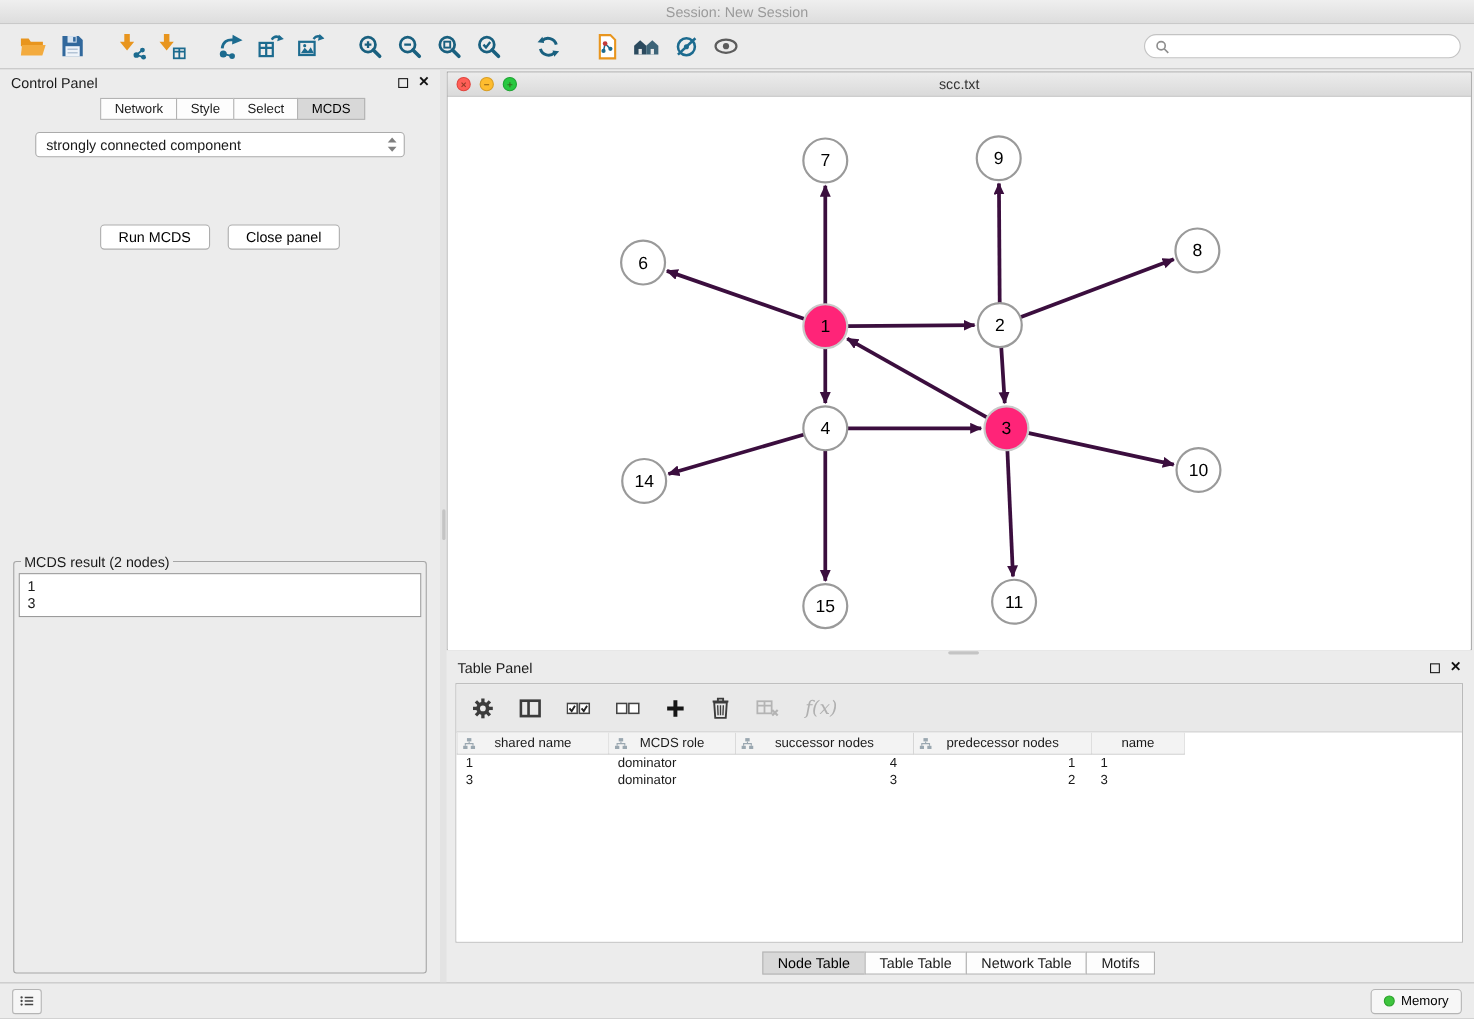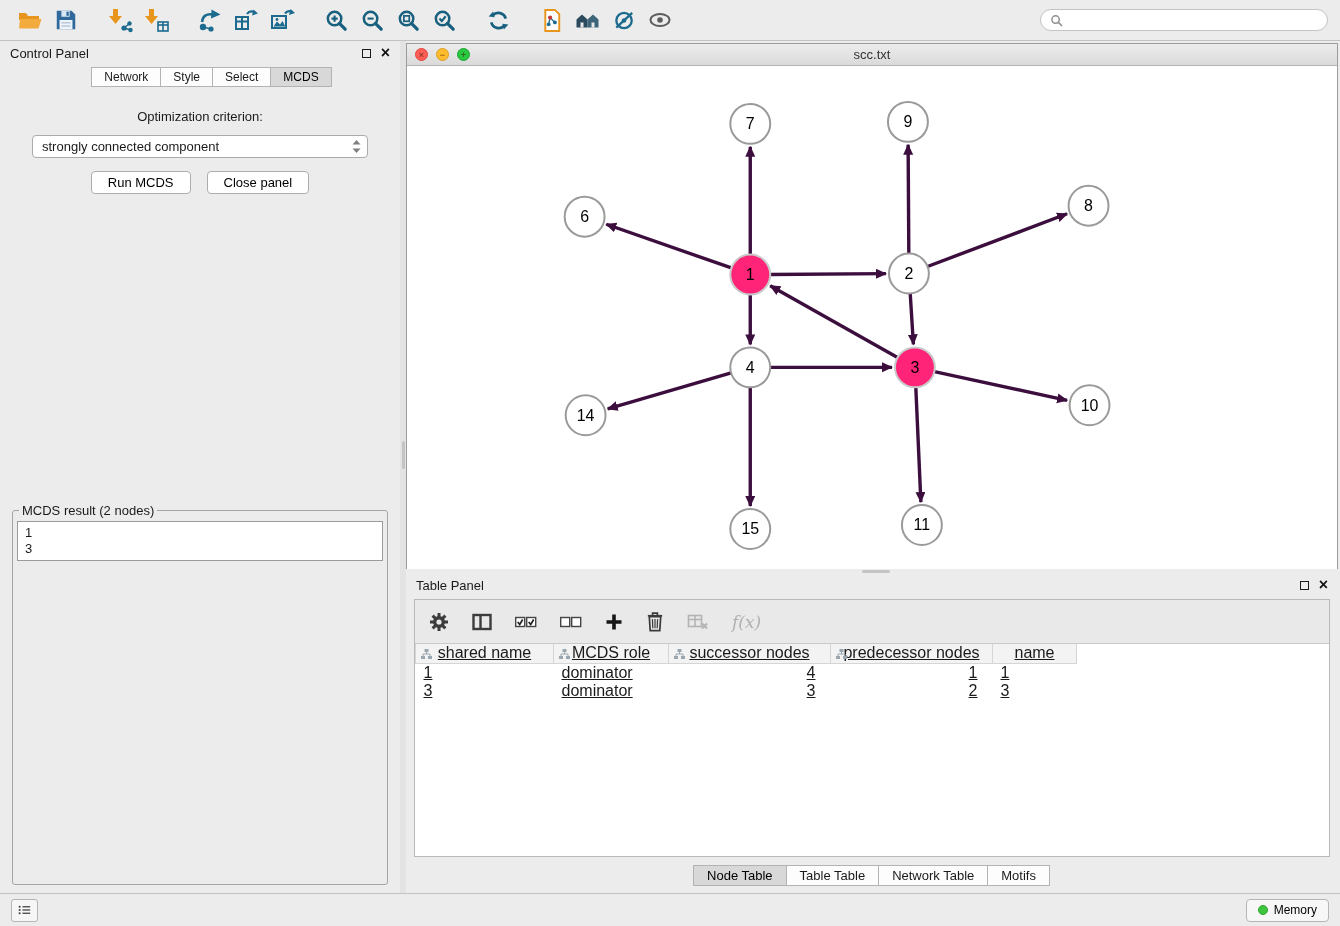--- a/index.html
+++ b/index.html
@@ -47,21 +47,21 @@
   .seg-tab { border: 1px solid #b3b3b3; background: #fdfdfd; padding: 2px 12px;
              font-size: 12px; margin-left: -1px; white-space: nowrap; }
   .seg-tab.active { background: #d8d8d8; color: #000000; }
   .cp-body { flex: 1 1 auto; display: flex; flex-direction: column; padding: 0 12px 8px; min-height: 0; }
   .opt-label { text-align: center; margin-top: 22px; }
   .mac-select { margin: 11px 20px 0; height: 23px; background: #fff; border: 1px solid #ababab;
     border-radius: 4px; display: flex; align-items: center; padding: 0 5px 0 9px; justify-content: space-between; }
   .mac-select .sel-text { flex: 1; }
   .btn-row { display: flex; justify-content: center; gap: 16px; margin-top: 13px; }
   .mac-btn { height: 23px; padding: 0 16px; background: #fff; border: 1px solid #adadad;
-    border-radius: 4px; font: 13px "Liberation Sans", sans-serif; }
+    border-radius: 4px; font: 13px "Liberation Sans", sans-serif; margin-top: 48px; }
   .cp-spacer { flex: 1 1 auto; }
   .result-box { border: 1px solid #a5a5a5; border-radius: 3px; height: 382px; flex: 0 0 auto;
     margin: 0; padding: 3px 4px 6px; display: flex; flex-direction: column; }
   .result-box legend { font-size: 13px; padding: 0 3px; margin-left: 2px; }
   .result-list { background: #fff; border: 1px solid #9b9b9b; flex: 1; padding: 3px 7px;
     font-size: 13px; line-height: 16px; overflow: hidden; }
 
   
   .splitter-v { width: 6px; flex: 0 0 6px; background: #e3e3e3; position: relative; }
   .splitter-v::before { content: ""; position: absolute; left: 1.5px; top: 400px;
@@ -91,21 +91,21 @@
 
   
   .table-panel { flex: 1 1 auto; display: flex; flex-direction: column; min-height: 0; }
   .tp-box { margin: 2px 8px 0; border: 1px solid #b9b9b9; flex: 1 1 auto; display: flex;
     flex-direction: column; background: #fff; min-height: 0; }
   .tp-toolbar { height: 44px; flex: 0 0 44px; background: #e9e9e9; border-bottom: 1px solid #cacaca;
     display: flex; align-items: center; gap: 23px; padding: 0 14px; }
   .tp-tool { background: none; border: none; padding: 0; display: flex; align-items: center; }
   .fx-label { font-family: "DejaVu Serif", serif; font-style: italic; font-size: 17px; color: #b0b0b0; }
   .tp-table { flex: 1 1 auto; overflow: hidden; background: #fff; }
-  table.node-table { border-collapse: collapse; width: 100%; table-layout: fixed; font-size: 16px; text-decoration: underline; }
+  table.node-table { border-collapse: collapse; width: 100%; table-layout: fixed; font-size: 12px; }
   .node-table th { background: #f3f3f3; border: 1px solid #d6d6d6; border-top: none; height: 19px;
     font-weight: normal; padding: 0 4px; position: relative; }
   .node-table th .th-inner { display: flex; align-items: center; justify-content: center; }
   .node-table th .tree-ic { position: absolute; left: 5px; top: 5px; }
   .node-table th.th-filler { background: #fff; border: none; border-left: 1px solid #d6d6d6; }
   .node-table td { height: 16px; padding: 0 8px; white-space: nowrap; }
   .node-table td.num { text-align: right; padding-right: 15px; }
 
   .tp-tabs { height: 36px; flex: 0 0 36px; display: flex; align-items: center; justify-content: center; }
   .tp-tabs .seg-tab { font-size: 13px; padding: 2px 13px; }
@@ -118,20 +118,23 @@
   .memory-btn { margin-left: auto; height: 23px; border: 1px solid #b5b5b5; border-radius: 4px;
     background: #f7f7f7; display: flex; align-items: center; gap: 6px; padding: 0 11px;
     font: 12px "Liberation Sans", sans-serif; }
   .mem-dot { width: 10px; height: 10px; border-radius: 50%; background: #3ec53e; border: 1px solid #2ea32e; }
 </style>
 </head>
 <body>
 
 <div class="app">
 
+  <div class="titlebar">
+    <span>Session: New Session</span>
+  </div>
 
   <div class="toolbar">
     <button class="tbtn">
       <svg width="26" height="26" viewBox="0 0 26 26">
         <path d="M2 6 h7 l2 3 h11 v4 H2 z" fill="#e8951e"></path>
         <path d="M3 12 h21.5 l-3 9.5 H2 z" fill="#f3ab3e"></path>
       </svg>
     </button>
     <button class="tbtn">
       <svg width="24" height="24" viewBox="0 0 26 26">
@@ -287,21 +290,20 @@
           <span class="close-x">×</span>
         </span>
       </div>
       <div class="cp-tabs">
         <div class="seg-tab">Network</div>
         <div class="seg-tab">Style</div>
         <div class="seg-tab">Select</div>
         <div class="seg-tab active">MCDS</div>
       </div>
       <div class="cp-body">
-        <div class="opt-label">Optimization criterion:</div>
         <div class="mac-select">
           <span class="sel-text">strongly connected component</span>
           <svg width="11" height="15" viewBox="0 0 11 15">
             <path d="M5.5 1 L9.5 5.5 H1.5 Z" fill="#7f7f7f"></path>
             <path d="M5.5 14 L1.5 9.5 H9.5 Z" fill="#7f7f7f"></path>
           </svg>
         </div>
         <div class="btn-row">
           <button class="mac-btn">Run MCDS</button>
           <button class="mac-btn">Close panel</button>

